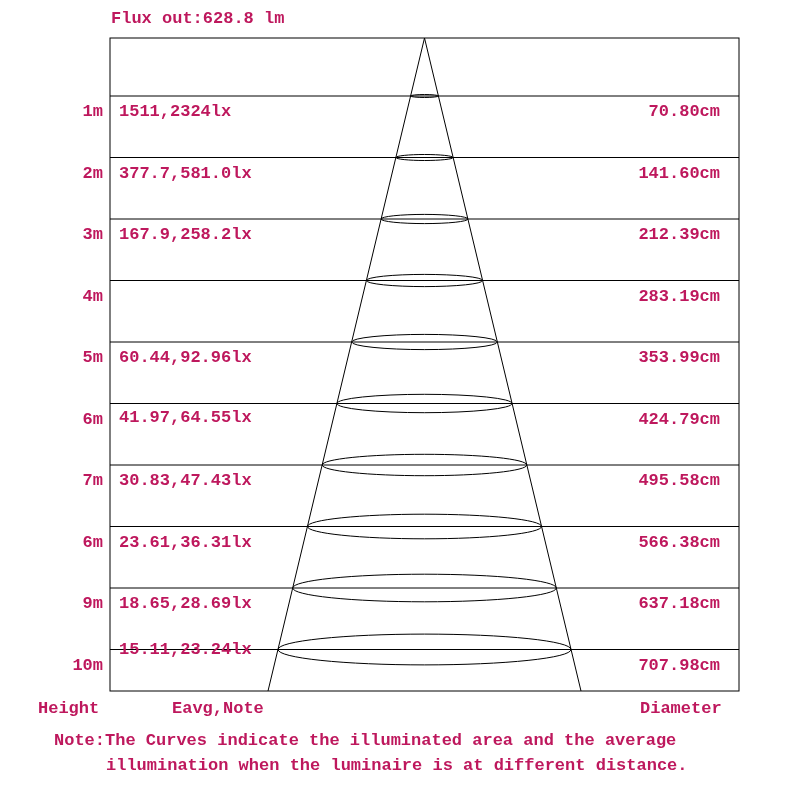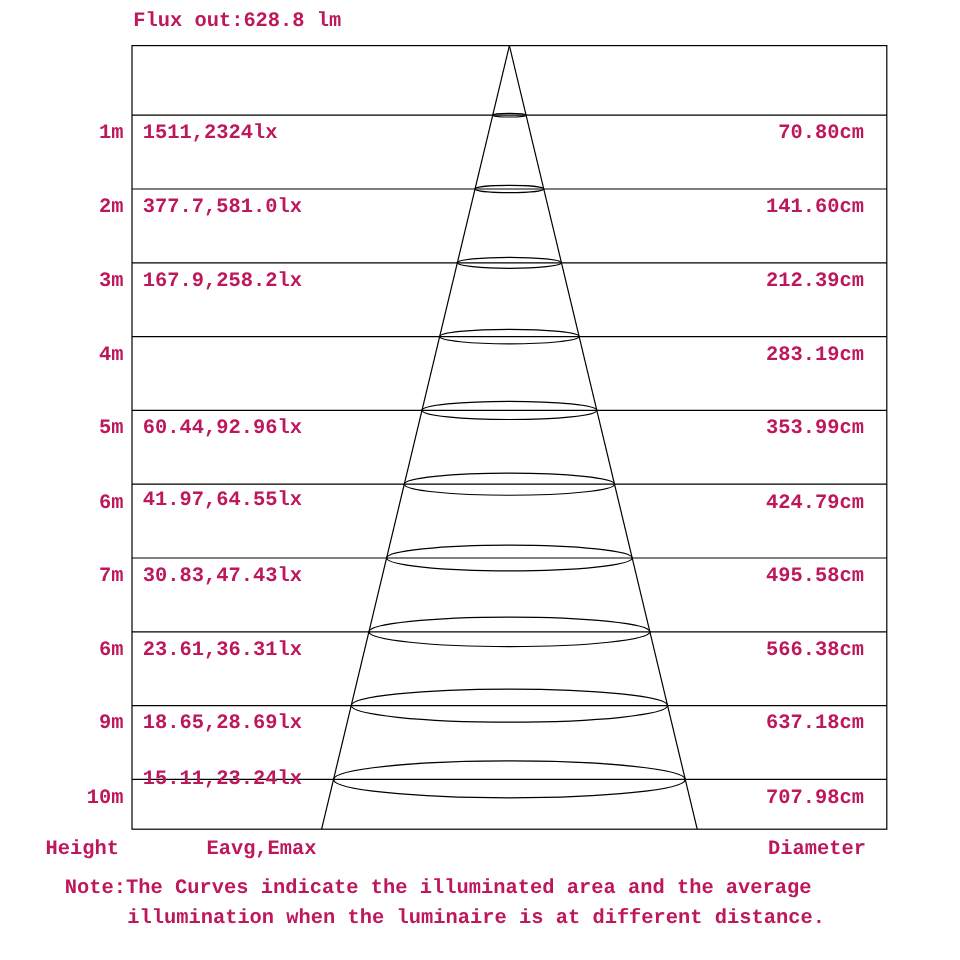--- a/index.html
+++ b/index.html
@@ -90,19 +90,19 @@
 
   <div class="txt hcol" style="top:594px">9m</div>
   <div class="txt ecol" style="top:594px">18.65,28.69lx</div>
   <div class="txt dcol" style="top:594px">637.18cm</div>
 
   <div class="txt hcol" style="top:656px">10m</div>
   <div class="txt ecol" style="top:640px">15.11,23.24lx</div>
   <div class="txt dcol" style="top:656px">707.98cm</div>
 
   <div class="txt foot" style="left:38px">Height</div>
-  <div class="txt foot" style="left:172px">Eavg,Emax</div>
+  <div class="txt foot" style="left:172px">Eavg,Note</div>
   <div class="txt foot" style="left:640px">Diameter</div>
 
   <div class="txt noteln" style="left:54px;top:731px">Note:The Curves indicate the illuminated area and the average</div>
   <div class="txt noteln" style="left:106px;top:756px">illumination when the luminaire is at different distance.</div>
 
 </div>
 
 </body></html>

